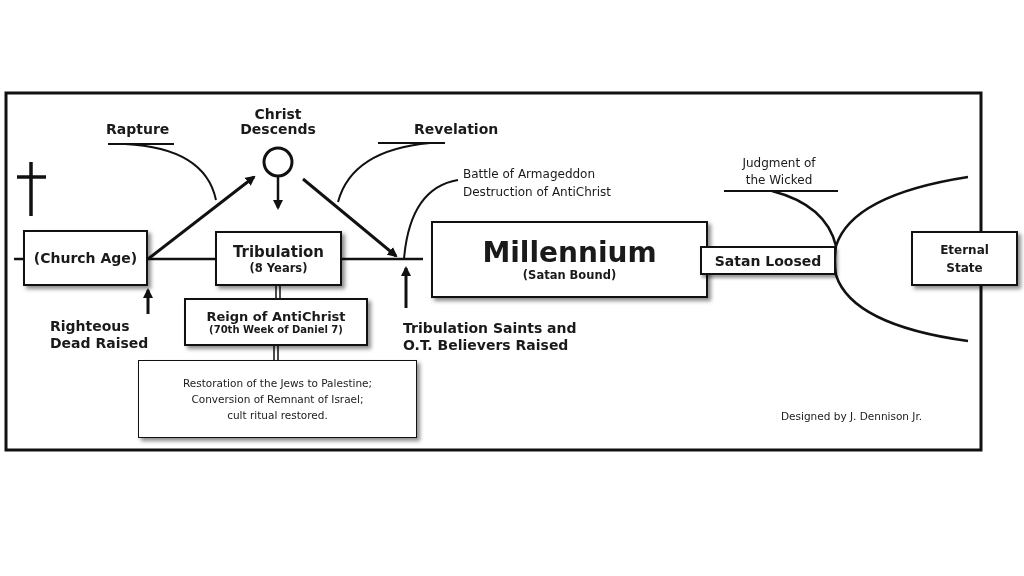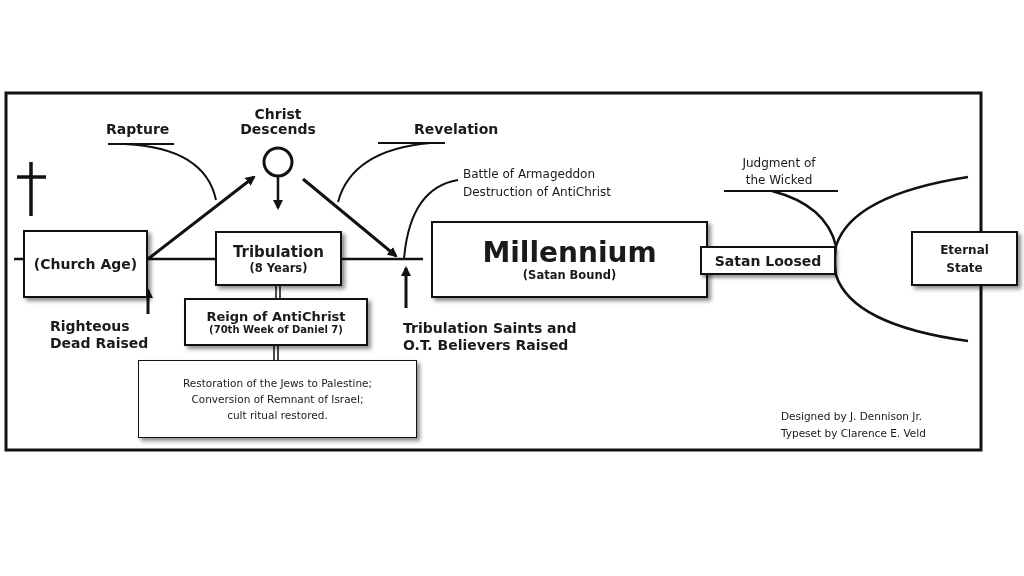--- a/index.html
+++ b/index.html
@@ -82,21 +82,21 @@
   </div>
   <div class="lbl" style="left:50px;top:318px;font-size:14px;width:102px;line-height:17px;">
     <div>Righteous</div>
     <div>Dead Raised</div>
   </div>
   <div class="lbl" style="left:403px;top:320px;font-size:14px;line-height:17px;">
     <div>Tribulation Saints and</div>
     <div>O.T. Believers Raised</div>
   </div>
 
-  <div class="box" style="left:23px;top:230px;width:125px;height:68px;font-size:14px;">
+  <div class="box" style="left:23px;top:230px;width:125px;height:56px;font-size:14px;">
     <span>(Church Age)</span>
   </div>
   <div class="box" style="left:215px;top:231px;width:127px;height:55px;">
     <span style="font-size:15px;">Tribulation</span>
     <span style="font-size:11.5px;">(8 Years)</span>
   </div>
   <div class="box" style="left:184px;top:298px;width:184px;height:48px;">
     <span style="font-size:13px;">Reign of AntiChrist</span>
     <span style="font-size:10px;">(70th Week of Daniel 7)</span>
   </div>
@@ -112,15 +112,14 @@
   <div class="box" style="left:700px;top:246px;width:136px;height:29px;font-size:14px;box-shadow:2px 3px 3px rgba(0,0,0,0.4);justify-content:center;">
     <span>Satan Loosed</span>
   </div>
   <div class="box" style="left:911px;top:231px;width:107px;height:55px;font-size:12px;line-height:18px;">
     <span>Eternal</span>
     <span>State</span>
   </div>
 
   <div class="lbl small" style="left:781px;top:408px;font-size:10.5px;line-height:17px;">
     <div>Designed by  J. Dennison Jr.</div>
-    <div>Typeset by  Clarence E. Veld</div>
   </div>
 </div>
 
 </body></html>

